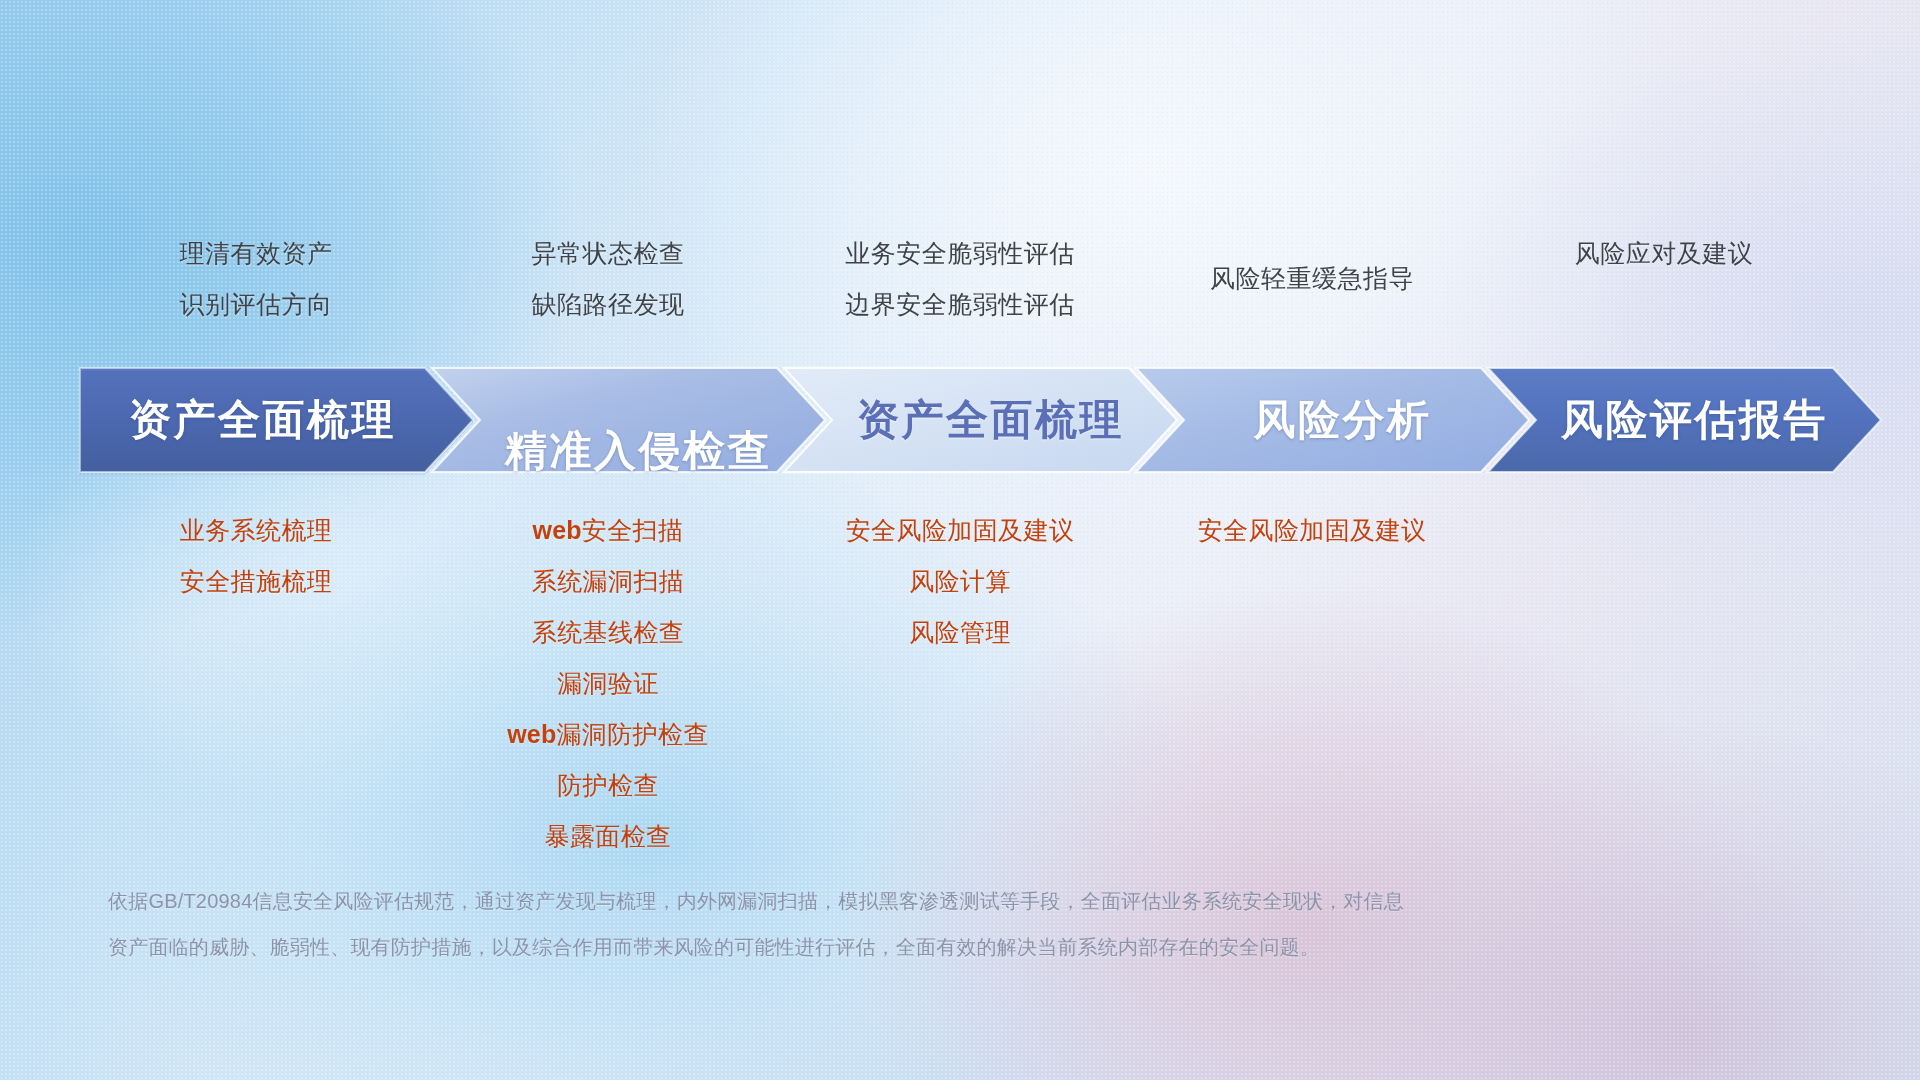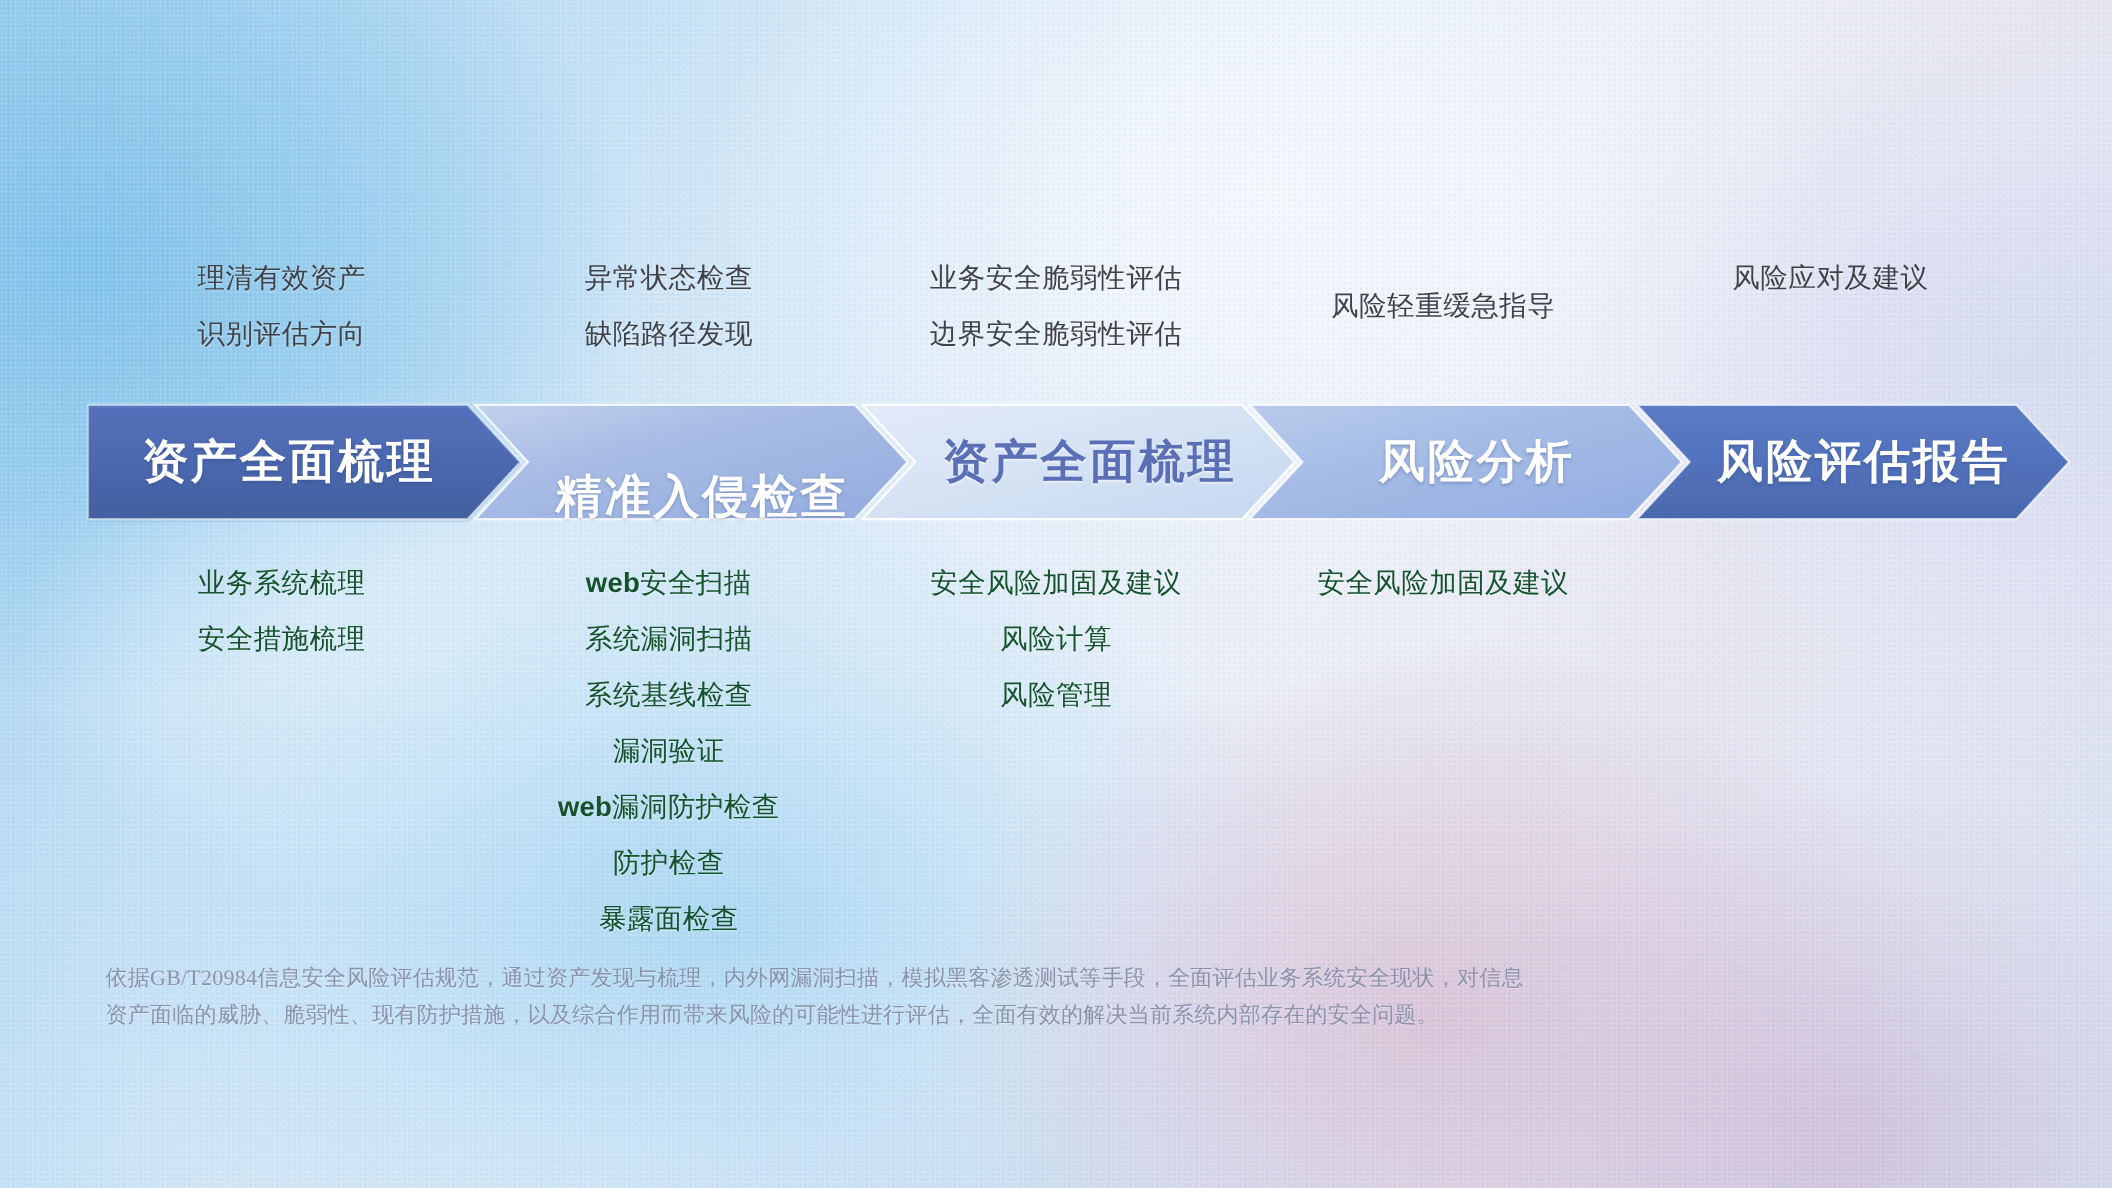--- a/index.html
+++ b/index.html
@@ -176,21 +176,21 @@
   .chev-label.light { color: #ffffff; text-shadow: 0 1px 3px rgba(40,60,110,0.30); }
   .chev-label.accent { color: #5a6fb5; text-shadow: 0 1px 2px rgba(255,255,255,0.55); }
 
   
   .lbl-shift { transform: translateX(-14px); }
   .lbl-shift-r { transform: translateX(10px); }
 
   
   .bot-row { top: 505px; }
   .bot-line {
-    color: #14532d;
+    color: #c2410c;
     font-size: 25px;
     line-height: 51px;
     letter-spacing: 0.4px;
     white-space: nowrap;
     font-weight: 400;
     text-shadow: 0 1px 2px rgba(255,255,255,0.40);
   }
   .bot-line b {
     font-weight: 700;
     letter-spacing: 0.2px;
@@ -201,21 +201,21 @@
     position: absolute;
     left: 96px;
     top: 872px;
     width: 1640px;
     color: #8b93ab;
     font-size: 20px;
     line-height: 34px;
     letter-spacing: 0.2px;
     text-shadow: 0 1px 1px rgba(255,255,255,0.35);
   }
-  #footer p { margin: 0; font-family: Liberation Serif, serif; }
+  #footer p { margin: 12px; }
 </style>
 </head>
 <body>
 
 <div id="stage">
 
   <div class="bg-layer bg-base"></div>
   <div class="bg-layer bg-blob-a"></div>
   <div class="bg-layer bg-blob-g"></div>
   <div class="bg-layer bg-blob-b"></div>

